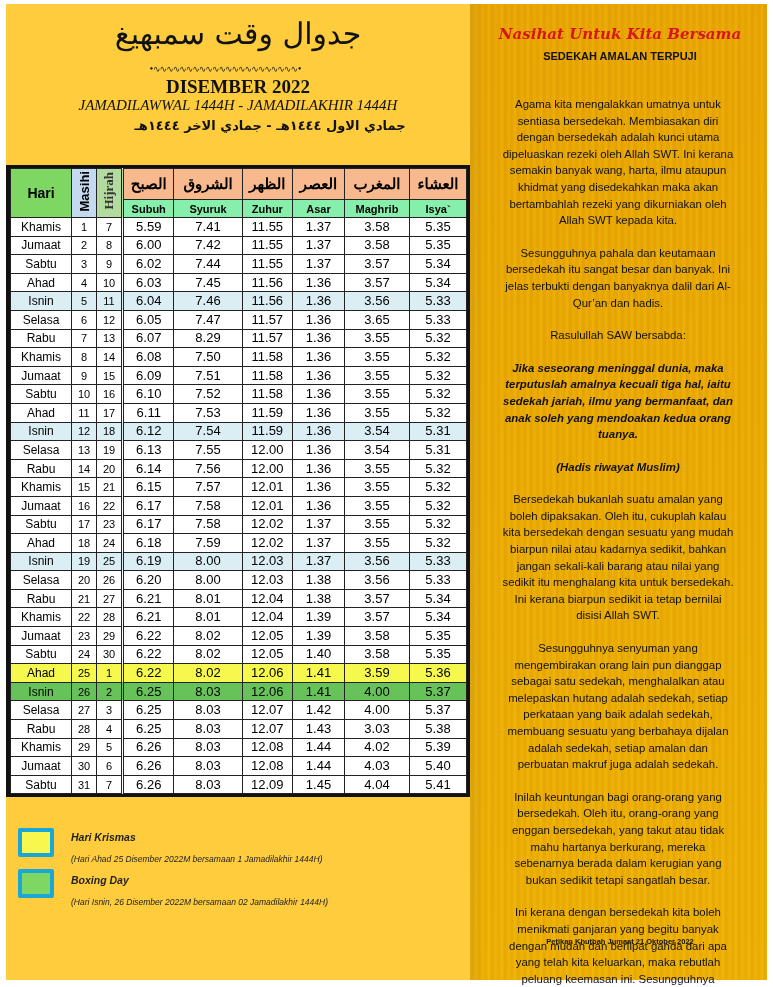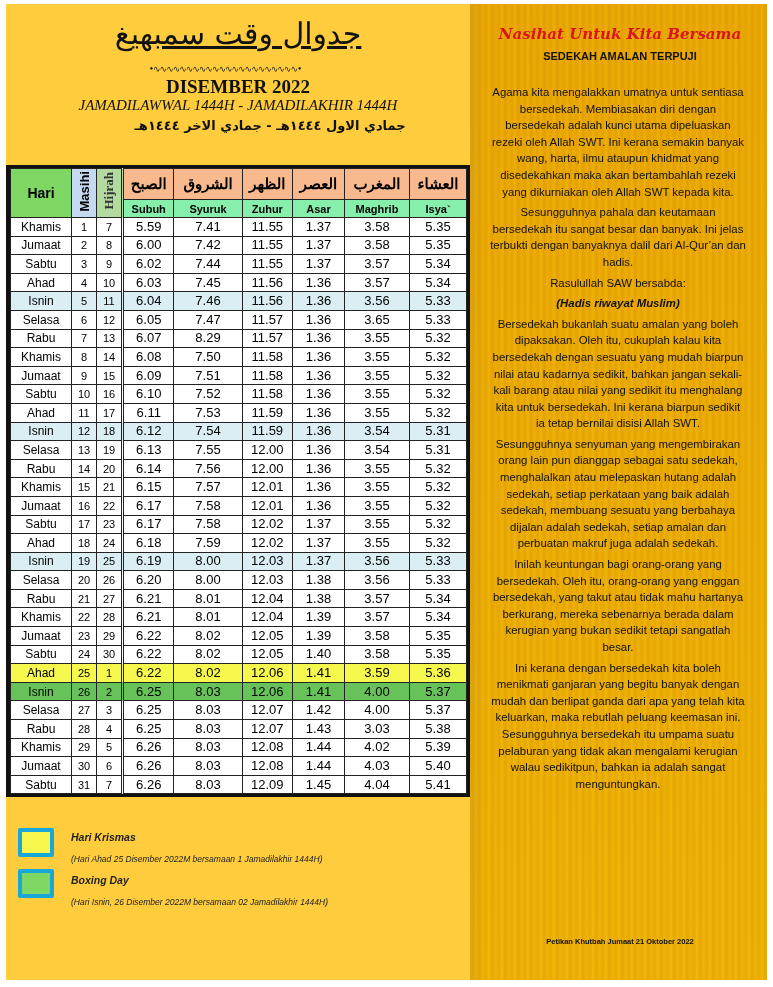--- a/index.html
+++ b/index.html
@@ -3,21 +3,21 @@
 <meta charset="utf-8">
 <style>
   html, body { margin:0; padding:0; }
   body { width:773px; height:987px; background:#ffffff; position:relative; overflow:hidden; font-family:"DejaVu Sans", sans-serif; }
   .left { position:absolute; left:6px; top:4px; width:464px; height:976px; background:#fecc3d; }
   .right { position:absolute; left:470px; top:4px; width:297px; height:976px;
     background: repeating-linear-gradient(90deg, #f5d21a 0px, #f0c81a 3px, #f7da2e 6px, #eec41c 9px, #f6d62a 13px),
                 linear-gradient(180deg,#f3cc1e,#f7d828);
     background-blend-mode: multiply; }
   .right-edge { position:absolute; left:470px; top:4px; width:14px; height:976px; background:linear-gradient(90deg,rgba(190,150,30,0.35),rgba(0,0,0,0)); }
-  .title-ar { position:absolute; left:6px; top:16px; width:464px; text-align:center; font-family:"DejaVu Serif", serif; font-size:30px; color:#111;text-decoration:underline; }
+  .title-ar { position:absolute; left:6px; top:16px; width:464px; text-align:center; font-family:"DejaVu Serif", serif; font-size:30px; color:#111; }
   .ornament { position:absolute; left:125px; top:64px; width:200px; text-align:center; font-size:9px; color:#222; letter-spacing:-1px; font-family:"DejaVu Serif", serif; }
   .month { position:absolute; left:6px; top:76px; width:464px; text-align:center; font-family:"Liberation Serif", serif; font-weight:bold; font-size:19px; color:#111; }
   .hijri { position:absolute; left:6px; top:97px; width:464px; text-align:center; font-family:"Liberation Serif", serif; font-style:italic; font-size:15px; color:#111; }
   .hijri-ar { position:absolute; left:6px; top:118px; width:464px; text-align:center; font-family:"DejaVu Sans", sans-serif; font-weight:bold; font-size:13px; color:#111;padding-left:32px; }
 
   .tbl-wrap { position:absolute; left:6px; top:165px; width:464px; border:3px solid #111; border-left-width:4px; background:#fff; box-sizing:border-box; }
   table { border-collapse:collapse; width:100%; font-family:"Liberation Sans", sans-serif; }
   td, th { border:1px solid #222; padding:0; text-align:center; }
   .h-hari { background:#7ed663; font-weight:bold; font-size:14px; width:60px; }
   .h-masihi { background:#c5d9f0; width:24px; }
@@ -37,21 +37,21 @@
   tr.r-boxing td { background:#67c25a; }
   .swatch { position:absolute; left:18px; width:36px; height:29px; border:4px solid #18a7d6; border-radius:2px; box-sizing:border-box; }
   .sw1 { top:828px; background:#f6f84e; }
   .sw2 { top:869px; background:#7ed663; }
   .lg-title { position:absolute; left:71px; font-family:"Liberation Sans", sans-serif; font-style:italic; font-weight:bold; font-size:10.5px; color:#222; }
   .lg-desc { position:absolute; left:71px; font-family:"Liberation Sans", sans-serif; font-style:italic; font-size:8.5px; color:#222;margin-top:6px; }
 
   .r-title { position:absolute; left:475px; top:25px; width:290px; text-align:center; font-family:"DejaVu Serif", serif; font-style:italic; font-weight:bold; font-size:15px; color:#d8151b; }
   .r-sub { position:absolute; left:475px; top:50px; width:290px; text-align:center; font-family:"Liberation Sans", sans-serif; font-weight:bold; font-size:11px; color:#111; }
   .r-body { position:absolute; left:486px; top:80px; width:264px; text-align:center; font-family:"Liberation Sans", sans-serif; font-size:11.4px; line-height:16.6px; color:#111; }
-  .r-body p { margin:4px; }
+  .r-body p { margin:16px; }
   .r-body .quote { font-style:italic; font-weight:bold; }
   .r-foot { position:absolute; left:475px; top:937px; width:290px; text-align:center; font-family:"Liberation Sans", sans-serif; font-weight:bold; font-size:7.5px; color:#111; }
 </style>
 </head>
 <body>
 
 <div class="left"></div>
 <div class="right"></div>
 <div class="right-edge"></div>
 
@@ -436,19 +436,20 @@
 <div class="swatch sw2"></div>
 <div class="lg-title" style="top:874px">Boxing Day</div>
 <div class="lg-desc" style="top:891px">(Hari Isnin, 26 Disember 2022M bersamaan 02 Jamadilakhir 1444H)</div>
 
 <div class="r-title">Nasihat Untuk Kita Bersama</div>
 <div class="r-sub">SEDEKAH AMALAN TERPUJI</div>
 <div class="r-body">
   <p>Agama kita mengalakkan umatnya untuk sentiasa bersedekah. Membiasakan diri dengan bersedekah adalah kunci utama dipeluaskan rezeki oleh Allah SWT. Ini kerana semakin banyak wang, harta, ilmu ataupun khidmat yang disedekahkan maka akan bertambahlah rezeki yang dikurniakan oleh Allah SWT kepada kita.</p>
   <p>Sesungguhnya pahala dan keutamaan bersedekah itu sangat besar dan banyak. Ini jelas terbukti dengan banyaknya dalil dari Al-Qur’an dan hadis.</p>
   <p>Rasulullah SAW bersabda:</p>
+  <p class="quote">Jika seseorang meninggal dunia, maka terputuslah amalnya kecuali tiga hal, iaitu sedekah jariah, ilmu yang bermanfaat, dan anak soleh yang mendoakan kedua orang tuanya.</p>
   <p class="quote">(Hadis riwayat Muslim)</p>
   <p>Bersedekah bukanlah suatu amalan yang boleh dipaksakan. Oleh itu, cukuplah kalau kita bersedekah dengan sesuatu yang mudah biarpun nilai atau kadarnya sedikit, bahkan jangan sekali-kali barang atau nilai yang sedikit itu menghalang kita untuk bersedekah. Ini kerana biarpun sedikit ia tetap bernilai disisi Allah SWT.</p>
   <p>Sesungguhnya senyuman yang mengembirakan orang lain pun dianggap sebagai satu sedekah, menghalalkan atau melepaskan hutang adalah sedekah, setiap perkataan yang baik adalah sedekah, membuang sesuatu yang berbahaya dijalan adalah sedekah, setiap amalan dan perbuatan makruf juga adalah sedekah.</p>
   <p>Inilah keuntungan bagi orang-orang yang bersedekah. Oleh itu, orang-orang yang enggan bersedekah, yang takut atau tidak mahu hartanya berkurang, mereka sebenarnya berada dalam kerugian yang bukan sedikit tetapi sangatlah besar.</p>
   <p>Ini kerana dengan bersedekah kita boleh menikmati ganjaran yang begitu banyak dengan mudah dan berlipat ganda dari apa yang telah kita keluarkan, maka rebutlah peluang keemasan ini. Sesungguhnya bersedekah itu umpama suatu pelaburan yang tidak akan mengalami kerugian walau sedikitpun, bahkan ia adalah sangat menguntungkan.</p>
 </div>
 <div class="r-foot">Petikan Khutbah Jumaat 21 Oktober 2022</div>
 
 </body></html>

